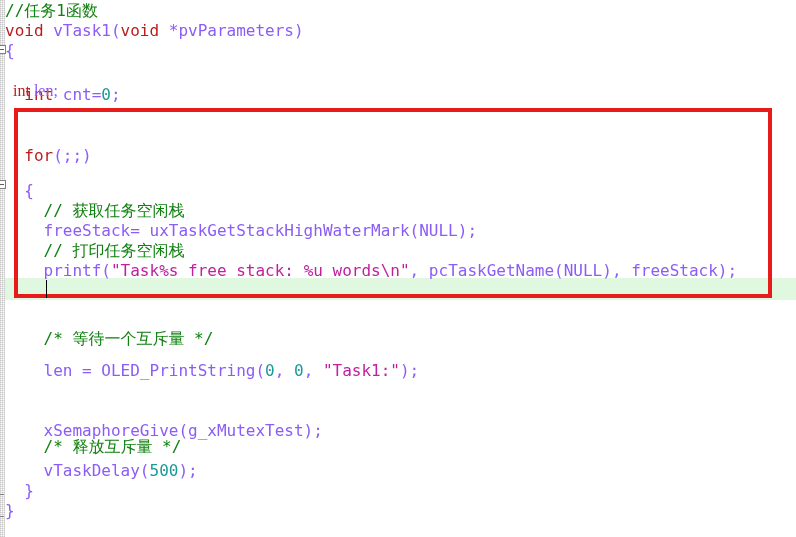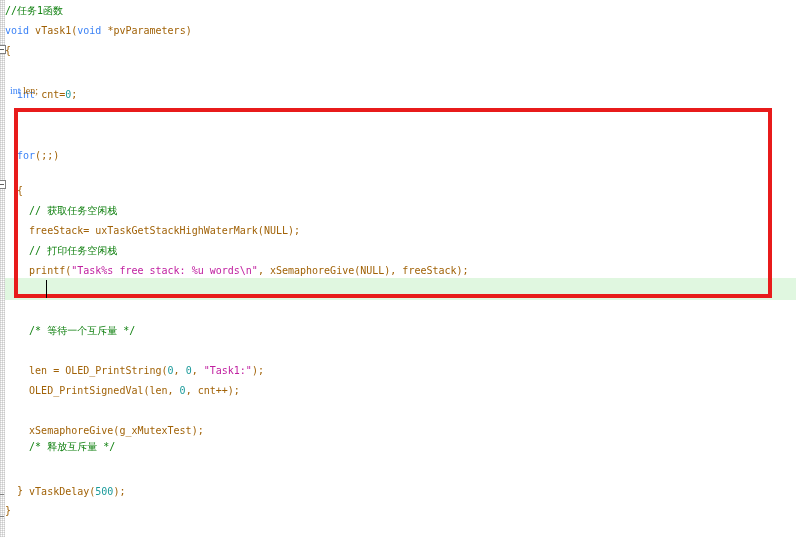--- a/index.html
+++ b/index.html
@@ -46,31 +46,31 @@
     z-index: 2;
   }
 
   .line {
     position: absolute;
     left: 0;
     height: 20px;
     line-height: 20px;
     white-space: pre;
     font-family: "DejaVu Sans Mono", "Liberation Mono", monospace;
-    font-size: 10px;
+    font-size: 16px;
     letter-spacing: 0px;
     color: #000000;
   }
 
   
   .cmt { color: #108010; }
-  .kw  { color: #3b82f6; }
+  .kw  { color: #b91c1c; }
   .num { color: #1a9a9a; }
   .str { color: #c020a0; }
-  .pln { color: #a16207; }
+  .pln { color: #8b5cf6; }
 
   
   #current-line {
     position: absolute;
     left: 5px;
     top: 278px;
     width: 791px;
     height: 22px;
     background: #e0f7e0;
     z-index: 1;
@@ -149,30 +149,29 @@
       <div class="line" style="top: 41px;"><span class="pln">{</span></div>
       <div class="line" style="top: 61px; margin-top: 24px;"><span class="kw">  int</span><span class="pln"> cnt=</span><span class="num">0</span><span class="pln">;</span></div>
       <div class="line" style="top: 81px; font-family: Liberation Serif, serif;"><span class="kw">  int</span><span class="pln"> len;</span></div>
       <div class="line" style="top: 101px;">&nbsp;</div>
       <div class="line" style="top: 141px;">&nbsp;</div>
       <div class="line" style="top: 146px;"><span class="pln">  </span><span class="kw">for</span><span class="pln">(;;)</span></div>
       <div class="line" style="top: 181px;"><span class="pln">  {</span></div>
       <div class="line" style="top: 201px; text-align: right;"><span class="cmt">    // 获取任务空闲栈</span></div>
       <div class="line" style="top: 221px;"><span class="pln">    freeStack= uxTaskGetStackHighWaterMark(NULL);</span></div>
       <div class="line" style="top: 241px;"><span class="cmt">    // 打印任务空闲栈</span></div>
-      <div class="line" style="top: 261px;"><span class="pln">    printf(</span><span class="str">"Task%s free stack: %u words\n"</span><span class="pln">, xSemaphoreGive(NULL), freeStack);</span></div>
+      <div class="line" style="top: 261px;"><span class="pln">    printf(</span><span class="str">"Task%s free stack: %u words\n"</span><span class="pln">, pcTaskGetName(NULL), freeStack);</span></div>
       <div class="line" style="top: 281px;">&nbsp;</div>
       <div class="line" style="top: 301px;">&nbsp;</div>
-      <div class="line" style="top: 321px;"><span class="cmt">    /* 等待一个互斥量 */</span></div>
+      <div class="line" style="top: 329px;"><span class="cmt">    /* 等待一个互斥量 */</span></div>
       <div class="line" style="top: 361px;"><span class="pln">    len = OLED_PrintString(</span><span class="num">0</span><span class="pln">, </span><span class="num">0</span><span class="pln">, </span><span class="str">"Task1:"</span><span class="pln">);</span></div>
-      <div class="line" style="top: 381px;"><span class="pln">    OLED_PrintSignedVal(len, </span><span class="num">0</span><span class="pln">, cnt++);</span></div>
       <div class="line" style="top: 401px; margin-top: 36px;"><span class="cmt">    /* 释放互斥量 */</span></div>
       <div class="line" style="top: 421px;"><span class="pln">    xSemaphoreGive(g_xMutexTest);</span></div>
       <div class="line" style="top: 441px;">&nbsp;</div>
-      <div class="line" style="top: 482px;"><span class="pln">    vTaskDelay(</span><span class="num">500</span><span class="pln">);</span></div>
+      <div class="line" style="top: 461px;"><span class="pln">    vTaskDelay(</span><span class="num">500</span><span class="pln">);</span></div>
       <div class="line" style="top: 481px;"><span class="pln">  }</span></div>
       <div class="line" style="top: 501px;"><span class="pln">}</span></div>
     </div>
 
   <div id="caret"></div>
 
   <div id="red-box"></div>
 
   <div id="fold-layer">
       <div class="fold" style="left: -3px; top: 45px;"></div>

